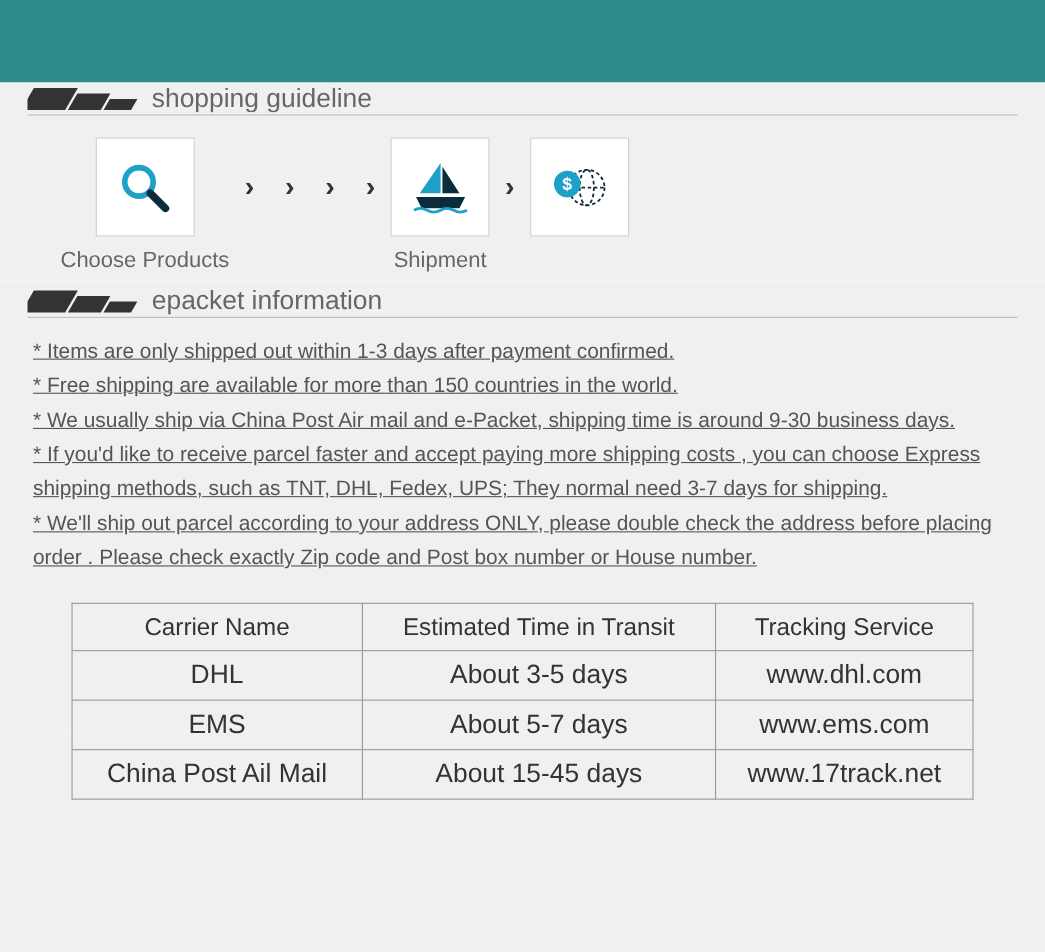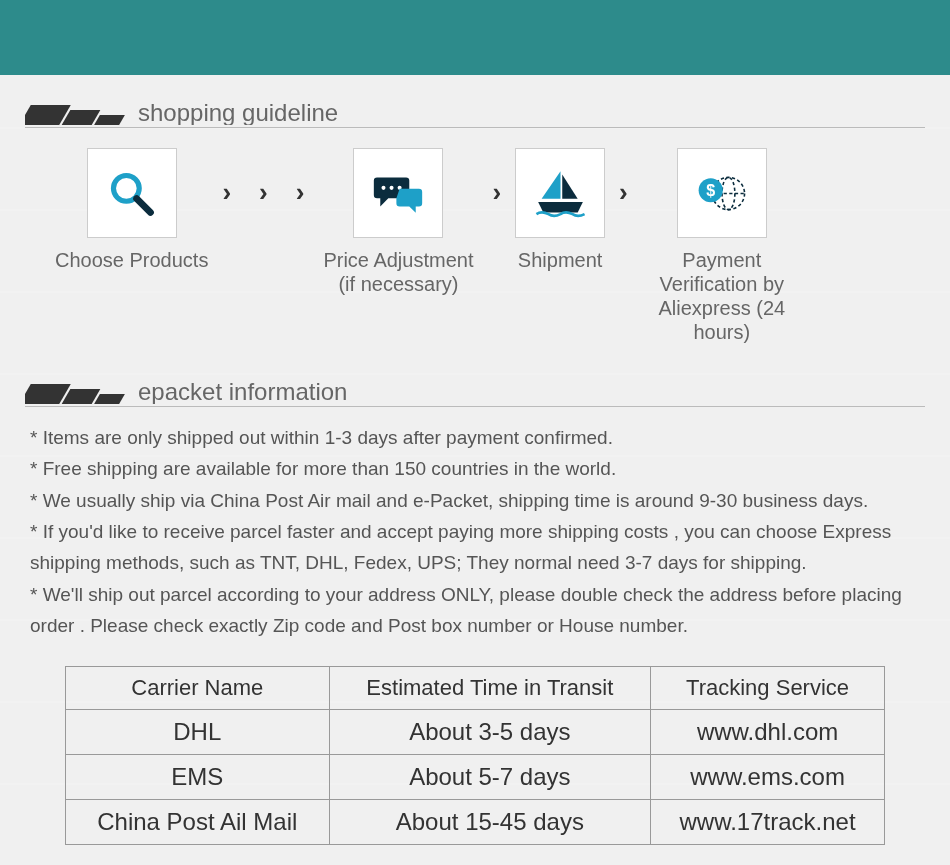--- a/index.html
+++ b/index.html
@@ -20,22 +20,22 @@
         0deg,
         #f0f0f0,
         #f0f0f0 80px,
         #f2f2f2 80px,
         #f2f2f2 82px
       );
       position: relative;
     }
     .section-header {
       display: flex;
-      align-items: flex-end;
-      padding-top: 26px;
+      align-items: center;
+      padding-top: 3px;
       overflow: hidden;
     }
     .stripes {
       display: flex;
       align-items: flex-end;
       gap: 0;
     }
     .stripe1, .stripe2, .stripe3 {
       display: inline-block;
       width: 40px;
@@ -97,21 +97,21 @@
     }
     .notes {
       padding: 15px 5px 15px 5px;
     }
     .note-line {
       color: #555;
       font-size: 19px;
       line-height: 1.65;
       display: flex;
     }
-    .note-text { flex: 1; }
+    .note-text { flex: 1; text-decoration: underline; }
     table.shipping {
       border-collapse: collapse;
       margin: 10px 40px 0;
       width: calc(100% - 80px);
     }
     table.shipping th, table.shipping td {
       border: 1px solid #999;
       padding: 8px 6px;
       text-align: center;
       color: #333;
@@ -148,32 +148,20 @@
         </svg>
       </div>
       <div class="step-label">Choose Products</div>
     </div>
     <div class="chevron">›</div>
 
     <div class="chevron">›</div>
 
     <div class="chevron">›</div>
 
-    <div class="step">
-      <div class="step-icon-box">
-        <svg width="58" height="55" viewBox="0 0 72 64">
-          <path d="M10 12 h36 a4 4 0 0 1 4 4 v18 a4 4 0 0 1 -4 4 h-22 l-10 10 v-10 h-4 a4 4 0 0 1 -4 -4 v-18 a4 4 0 0 1 4 -4 z" fill="#0b2c3d"></path>
-          <circle cx="18" cy="25" r="2.5" fill="#fff"></circle>
-          <circle cx="28" cy="25" r="2.5" fill="#fff"></circle>
-          <circle cx="38" cy="25" r="2.5" fill="#fff"></circle>
-          <path d="M38 26 h24 a4 4 0 0 1 4 4 v14 a4 4 0 0 1 -4 4 h-4 v8 l-8 -8 h-12 a4 4 0 0 1 -4 -4 v-6" fill="#1ea0c8"></path>
-        </svg>
-      </div>
-      <div class="step-label">Price Adjustment (if necessary)</div>
-    </div>
     <div class="chevron">›</div>
 
     <div class="step">
       <div class="step-icon-box">
         <svg width="55" height="55" viewBox="0 0 64 64">
           <polygon points="32,6 32,38 10,38" fill="#1ea0c8"></polygon>
           <polygon points="34,10 34,38 52,38" fill="#0b2c3d"></polygon>
           <path d="M6 42 h52 l-6 12 h-40 z" fill="#0b2c3d"></path>
           <path d="M4 56 q6 -4 14 0 q6 4 14 0 q6 -4 14 0 q6 4 14 0" fill="none" stroke="#1ea0c8" stroke-width="3"></path>
         </svg>
@@ -185,21 +173,20 @@
     <div class="step">
       <div class="step-icon-box">
         <svg width="58" height="55" viewBox="0 0 72 64">
           <circle cx="44" cy="32" r="20" fill="none" stroke="#0b2c3d" stroke-width="2" stroke-dasharray="4 3"></circle>
           <ellipse cx="44" cy="32" rx="8" ry="20" fill="none" stroke="#0b2c3d" stroke-width="2" stroke-dasharray="4 3"></ellipse>
           <line x1="24" y1="32" x2="64" y2="32" stroke="#0b2c3d" stroke-width="2" stroke-dasharray="4 3"></line>
           <circle cx="22" cy="28" r="15" fill="#1ea0c8"></circle>
           <text x="22" y="35" font-size="20" font-weight="bold" fill="#fff" text-anchor="middle" font-family="Arial">$</text>
         </svg>
       </div>
-      <div class="step-label">Payment Verification by  Aliexpress (24 hours)</div>
     </div>
 
   </div>
 
   <div class="section-header">
     <span class="stripes">
       <span class="stripe1"></span>
         <span class="stripe2"></span>
         <span class="stripe3"></span>
     </span>

